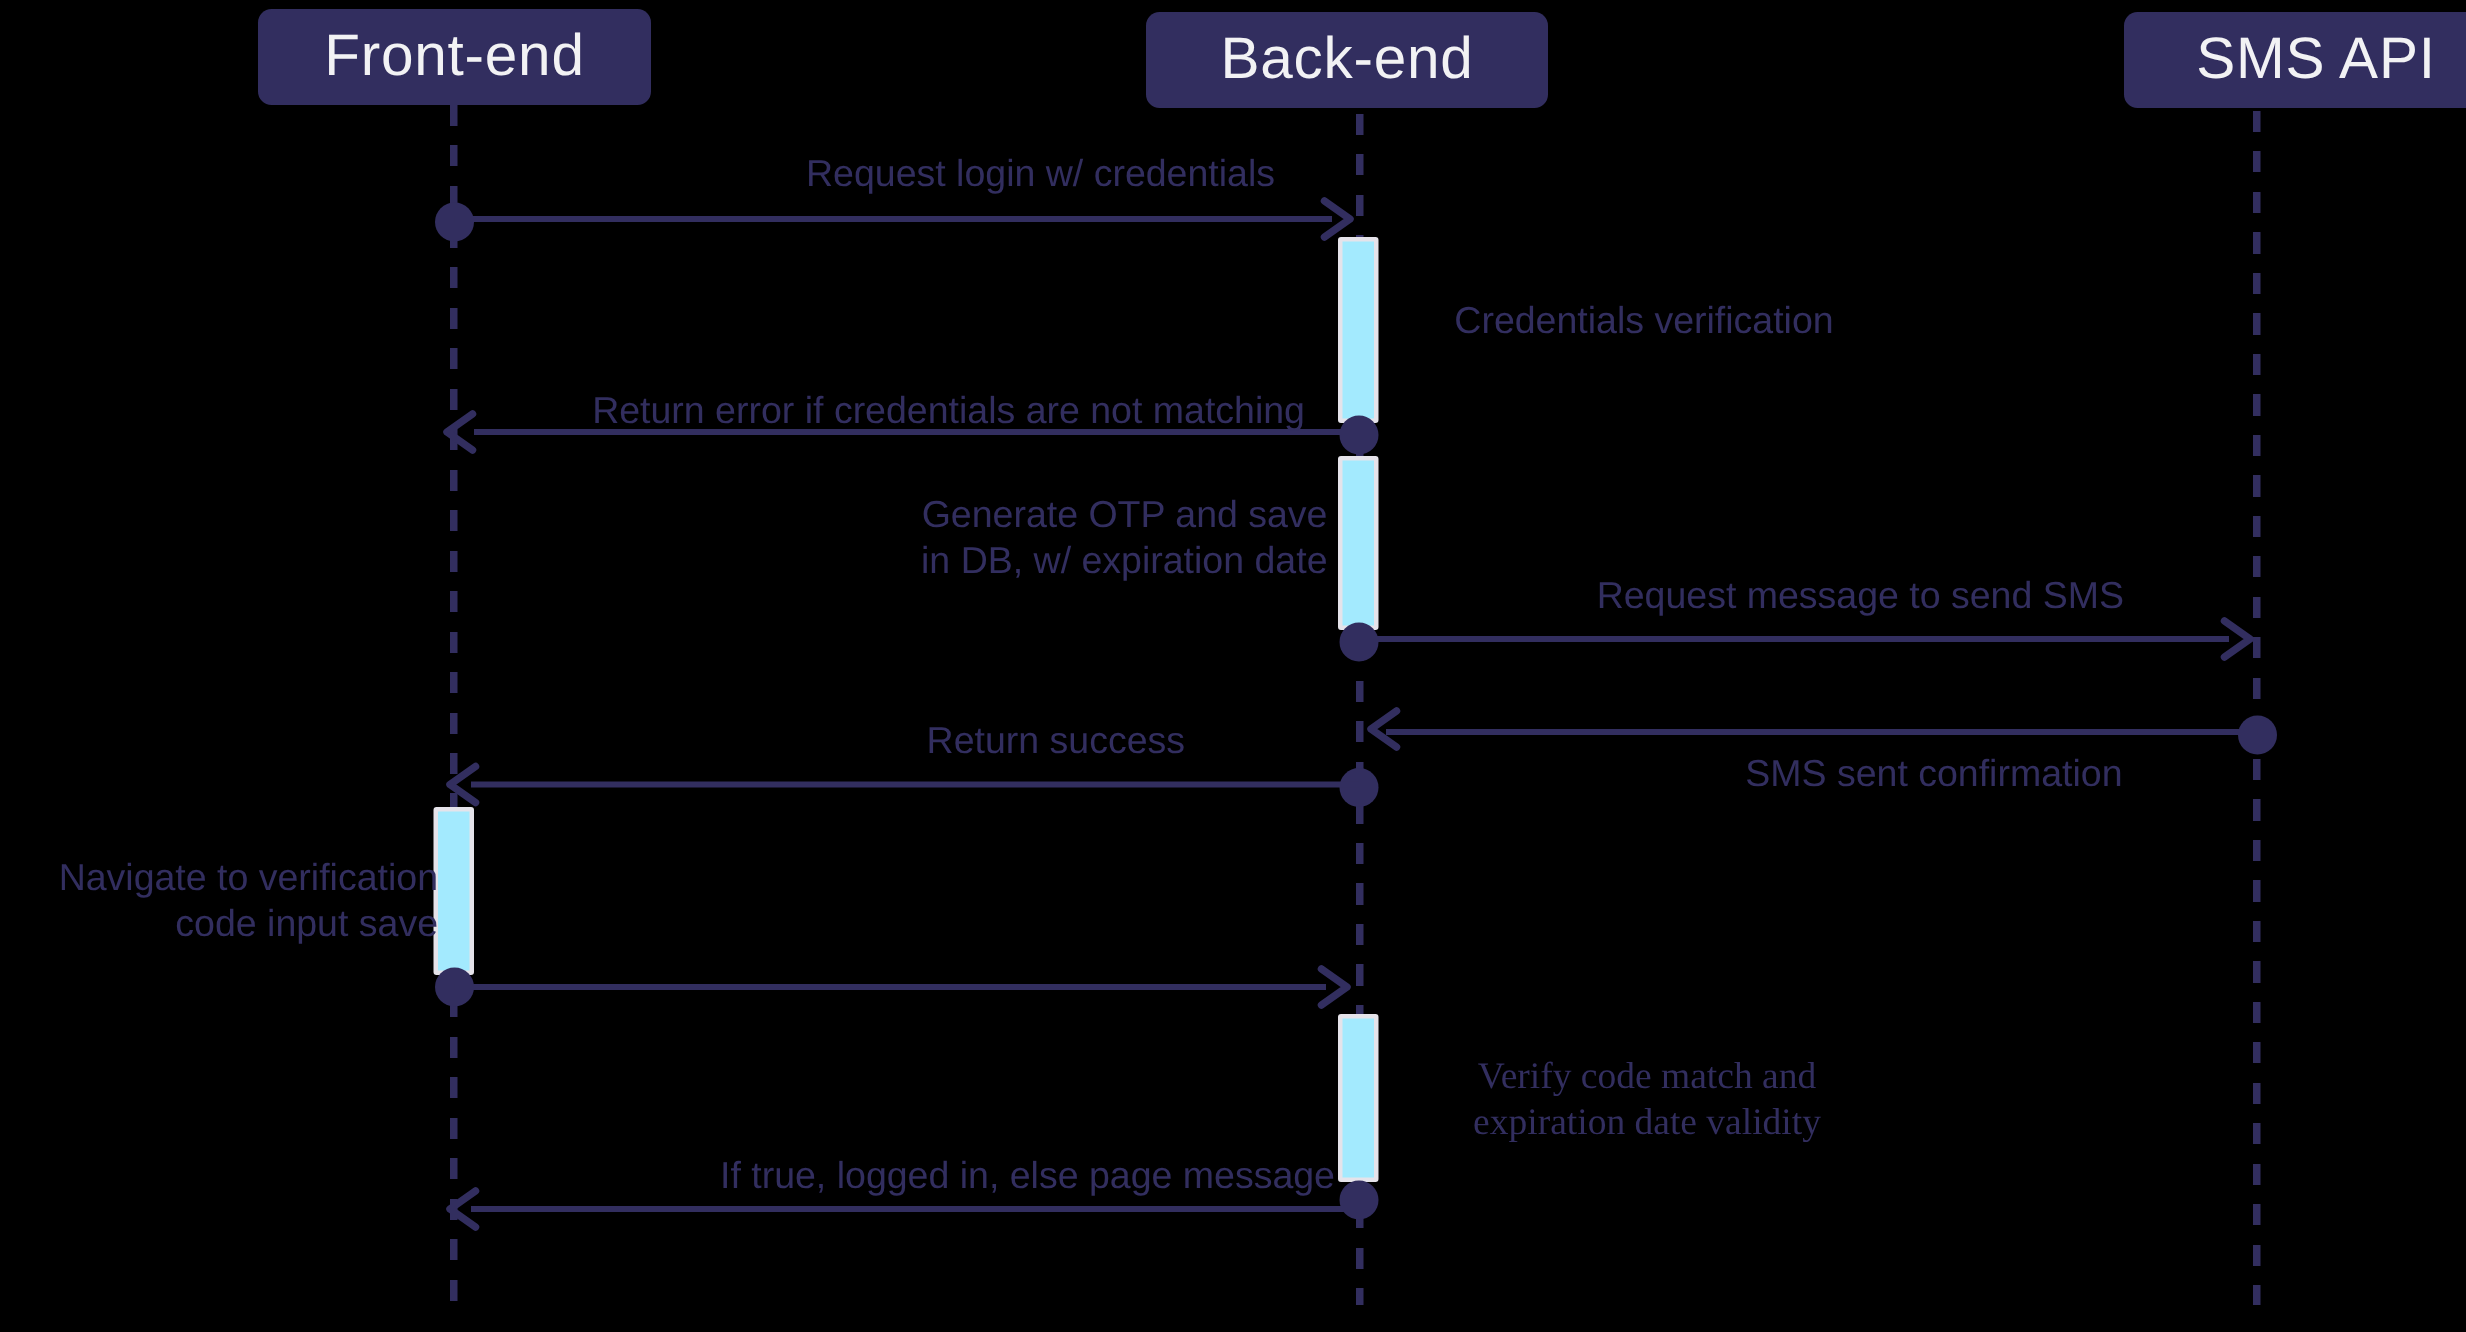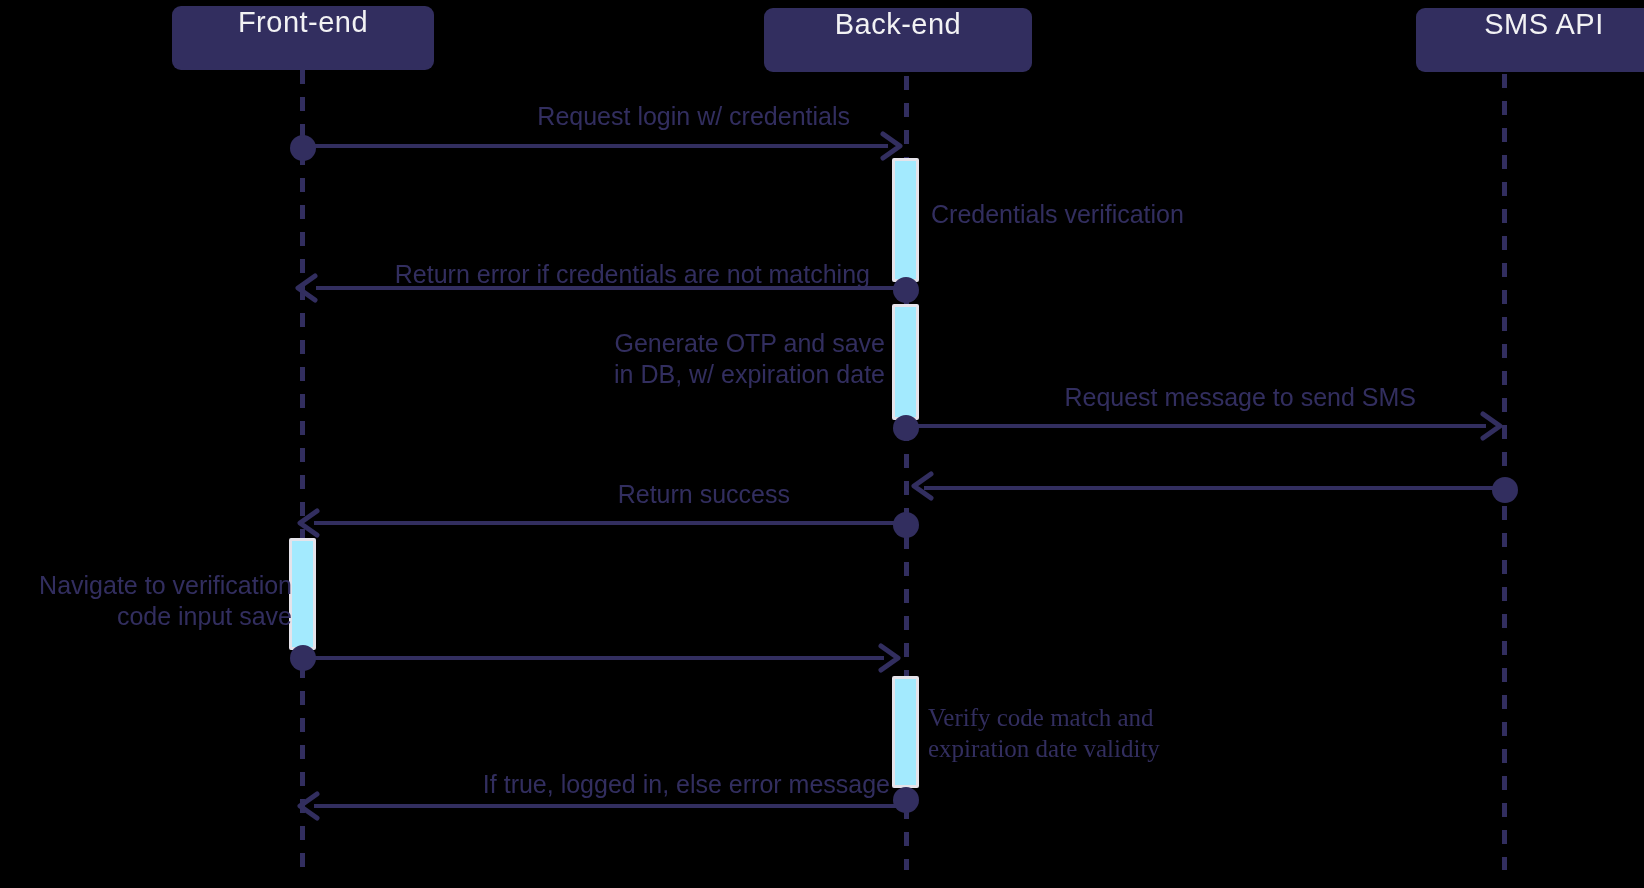--- a/index.html
+++ b/index.html
@@ -2,41 +2,41 @@
 <html><head>
 <meta charset="utf-8">
 <style>
   html,body{margin:0;padding:0;background:#000;}
   #canvas{
     position:relative;width:1644px;height:888px;background:#000;overflow:hidden;
     font-family:"Liberation Sans", sans-serif;
   }
   .actor-box{
     position:absolute;height:64px;background:#322E5F;border-radius:9px;
-    display:flex;justify-content:center;
-    color:#F2F2F4;font-size:29px;letter-spacing:.5px;
+    display:flex;align-items:center;justify-content:center;
+    color:#F2F2F4;font-size:39px;letter-spacing:.5px;
   }
   .lifeline{
     position:absolute;width:5px;
     background:repeating-linear-gradient(to bottom,#322E5F 0 14px,transparent 14px 27px);
   }
   .activation{
     position:absolute;width:21px;background:#A3EAFE;
     border:3px solid #E5E3EA;border-radius:2px;
   }
   .msg-line{position:absolute;height:4px;background:#322E5F;}
   .origin-dot{position:absolute;width:26px;height:26px;border-radius:50%;background:#322E5F;}
   .arrowhead{position:absolute;width:26px;height:32px;}
   .arrowhead path{fill:none;stroke:#322E5F;stroke-width:5;stroke-linecap:round;stroke-linejoin:round;}
   .msg-label,.note-label{
     position:absolute;color:#322E5F;font-size:25px;font-weight:500;
     line-height:31px;white-space:pre-line;
   }
   .t-center{text-align:right;}
-  .t-left{text-align:left;}
+  .t-left{text-align:center;}
 </style>
 </head>
 <body>
 
 <div id="canvas">
 
   <div class="lifeline" style="left:300px;top:70px;height:800px;"></div>
   <div class="lifeline" style="left:904px;top:76px;height:794px;"></div>
   <div class="lifeline" style="left:1502px;top:74px;height:796px;"></div>
 
@@ -79,20 +79,21 @@
   <svg class="arrowhead" style="left:1478px;top:410px;" viewBox="0 0 26 32">
       <path d="M5,4 L22,16 L5,28"></path>
     </svg>
   <div class="msg-label t-center" style="left:1000px;top:382px;width:416px;">Request message to send SMS</div>
 
   <div class="origin-dot" style="left:1492px;top:477px;"></div>
   <div class="msg-line" style="left:924px;top:486px;width:581px;"></div>
   <svg class="arrowhead" style="left:910px;top:470px;" viewBox="0 0 26 32">
       <path d="M21,4 L4,16 L21,28"></path>
     </svg>
+  <div class="msg-label t-center" style="left:1015px;top:501px;width:400px;">SMS sent confirmation</div>
 
   <div class="origin-dot" style="left:893px;top:512px;"></div>
   <div class="msg-line" style="left:314px;top:521px;width:592px;"></div>
   <svg class="arrowhead" style="left:296px;top:507px;" viewBox="0 0 26 32">
       <path d="M21,4 L4,16 L21,28"></path>
     </svg>
   <div class="msg-label t-center" style="left:400px;top:479px;width:390px;">Return success</div>
 
   <div class="note-label t-center" style="left:2px;top:570px;width:290px;">Navigate to verification
 code input save</div>
@@ -104,15 +105,15 @@
     </svg>
 
   <div class="note-label t-left" style="left:928px;top:702px;width:340px;font-family:Liberation Serif, serif;">Verify code match and
 expiration date validity</div>
 
   <div class="origin-dot" style="left:893px;top:787px;"></div>
   <div class="msg-line" style="left:314px;top:804px;width:592px;"></div>
   <svg class="arrowhead" style="left:296px;top:790px;" viewBox="0 0 26 32">
       <path d="M21,4 L4,16 L21,28"></path>
     </svg>
-  <div class="msg-label t-center" style="left:320px;top:769px;width:570px;">If true, logged in, else error message</div>
+  <div class="msg-label t-center" style="left:320px;top:769px;width:570px;">If true, logged in, else page message</div>
 
 </div>
 
 </body></html>

